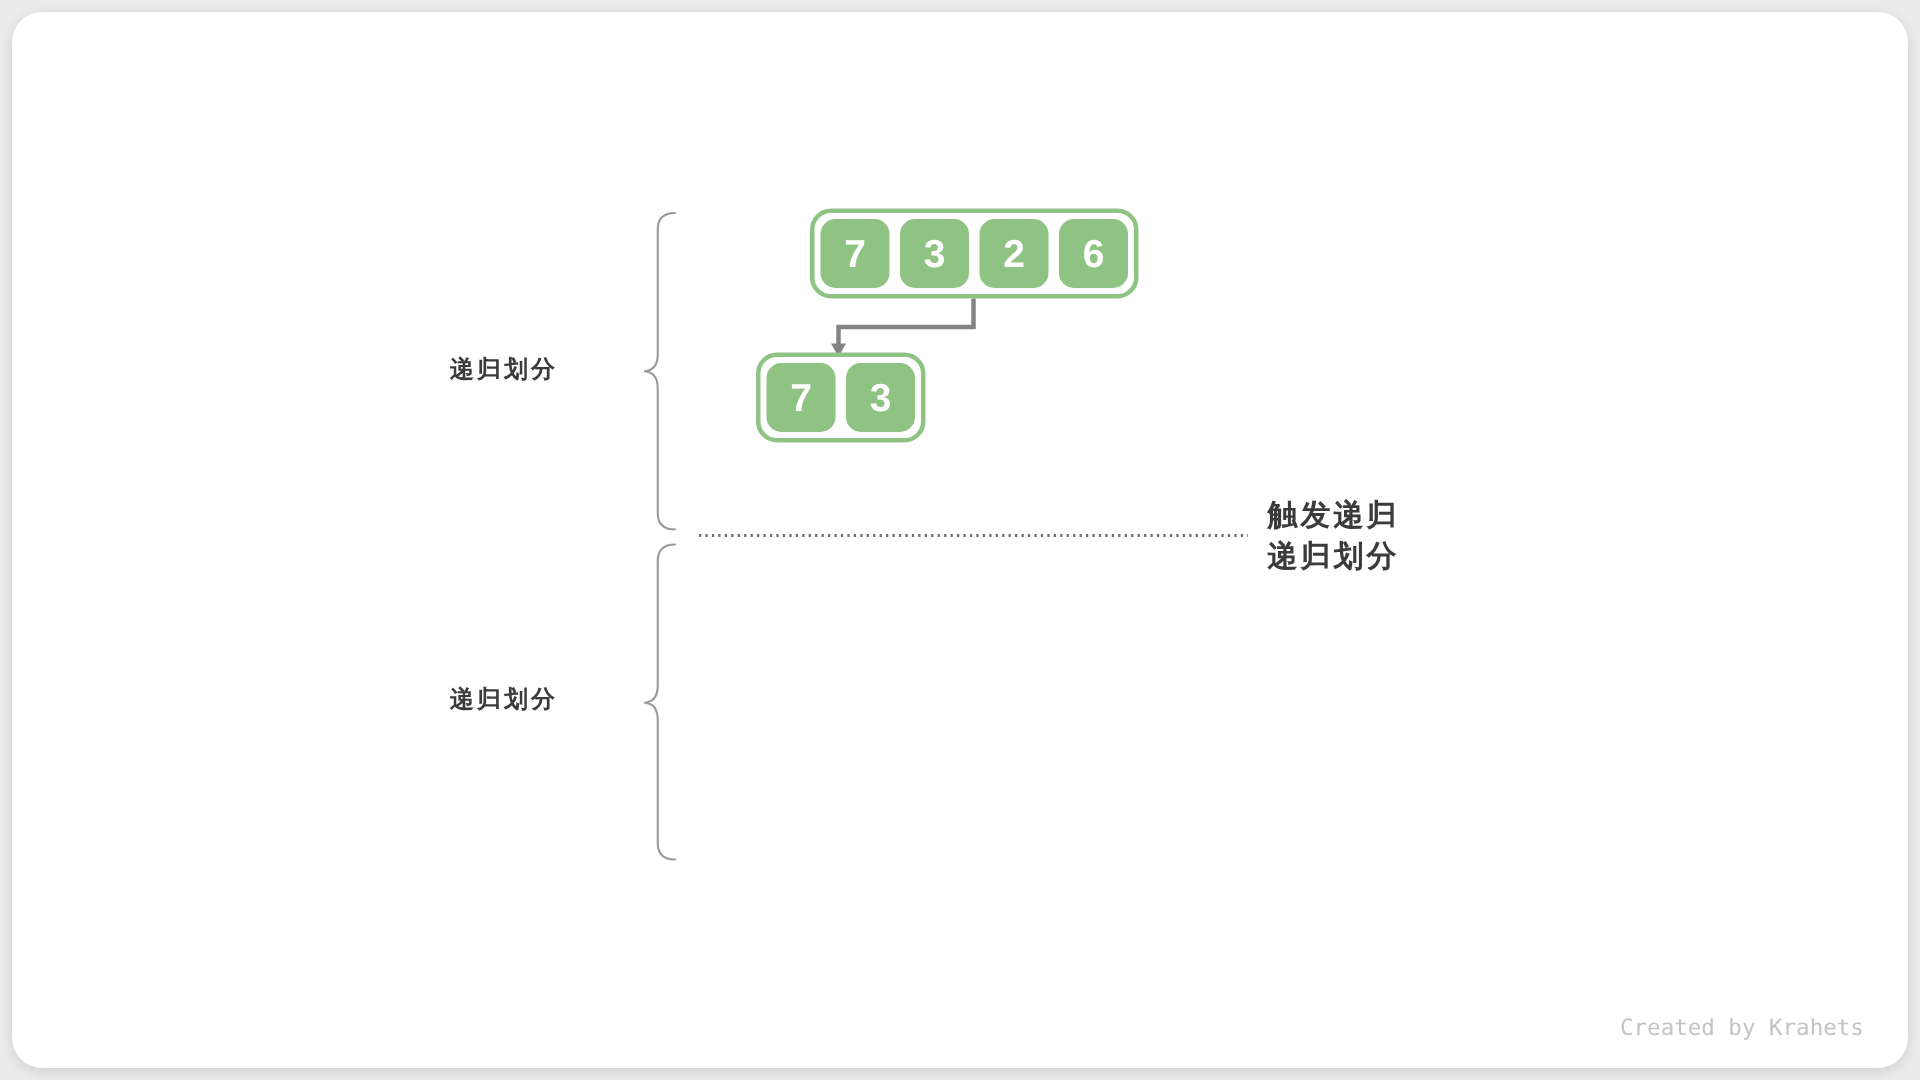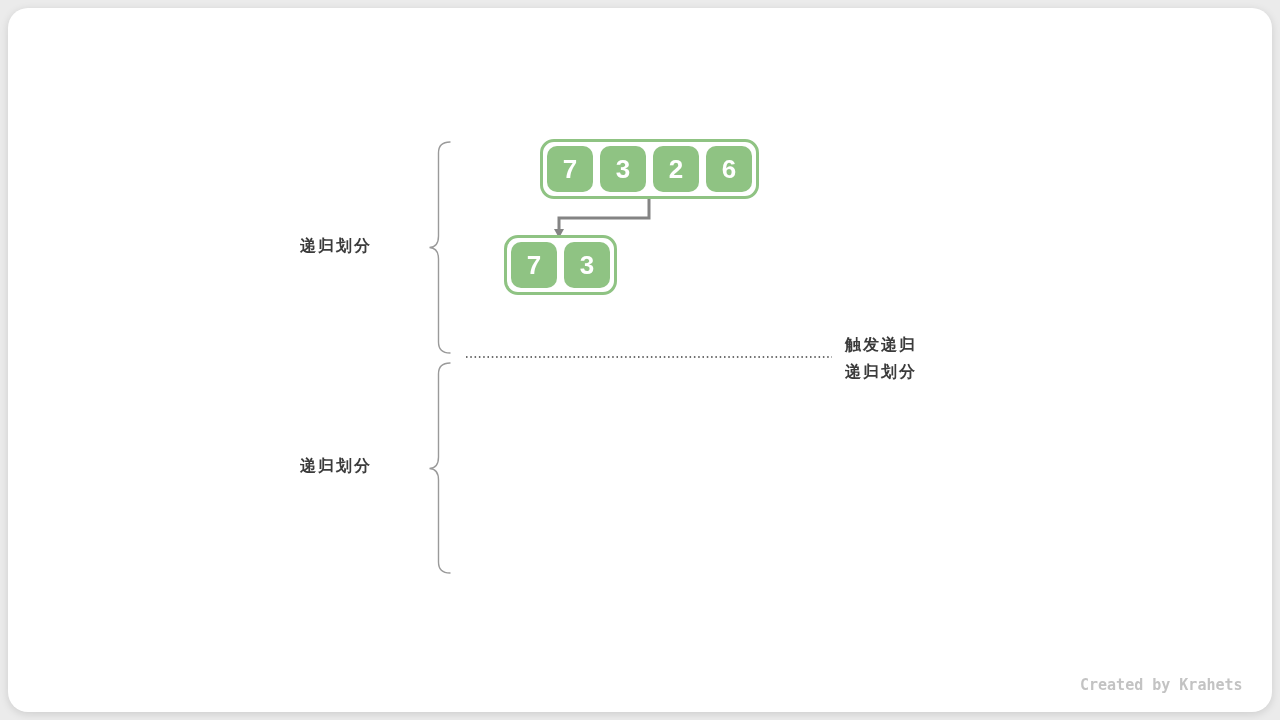--- a/index.html
+++ b/index.html
@@ -81,36 +81,35 @@
     font-size: 16px;
     font-weight: bold;
     letter-spacing: 2px;
     white-space: nowrap;
   }
   .termination-label {
     position: absolute;
     left: 845px;
     top: 331px;
     color: var(--label-text, #3b3b3b);
-    font-size: 16px;
+    font-size: 20px;
     font-weight: bold;
     letter-spacing: 2px;
     line-height: 27px;
     white-space: nowrap;
   }
   .credit {
     position: absolute;
     left: 1080px;
     top: 676px;
     color: var(--credit-text, #c3c3c3);
     font-family: "DejaVu Sans Mono", "Liberation Mono", monospace;
     font-size: 15px;
     letter-spacing: 0px;
     white-space: nowrap;
-    font-weight: bold;
   }
 </style>
 </head>
 <body>
 
 <div class="canvas">
 
   <div class="card"></div>
 
   <svg class="overlay" viewBox="0 0 1280 720">

